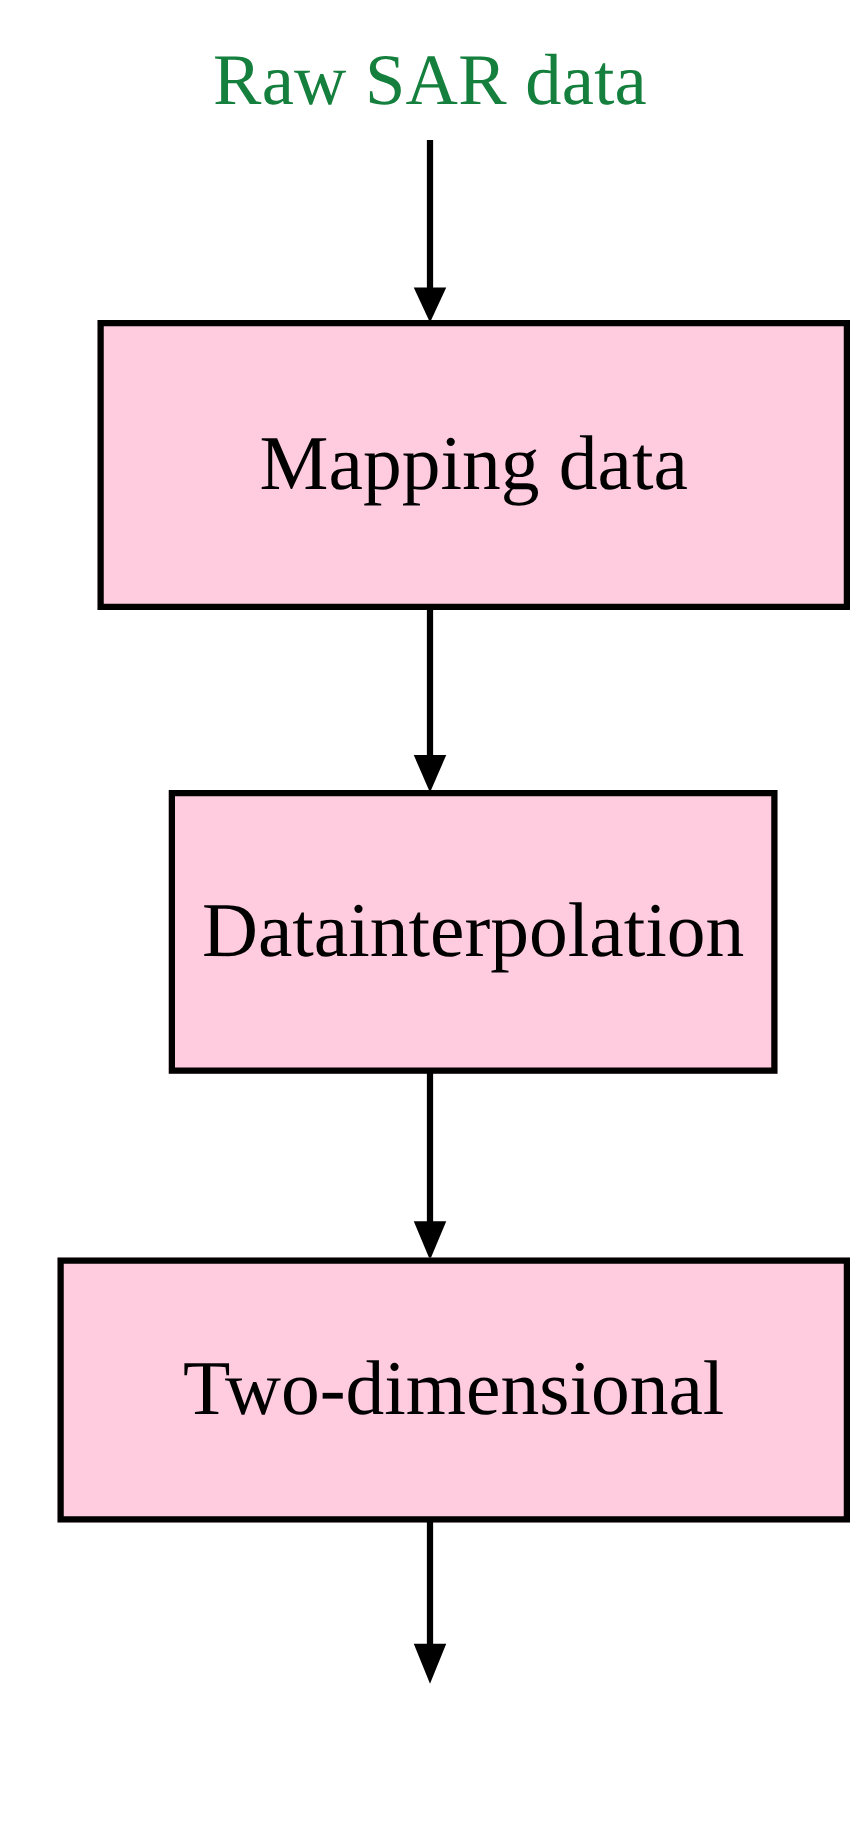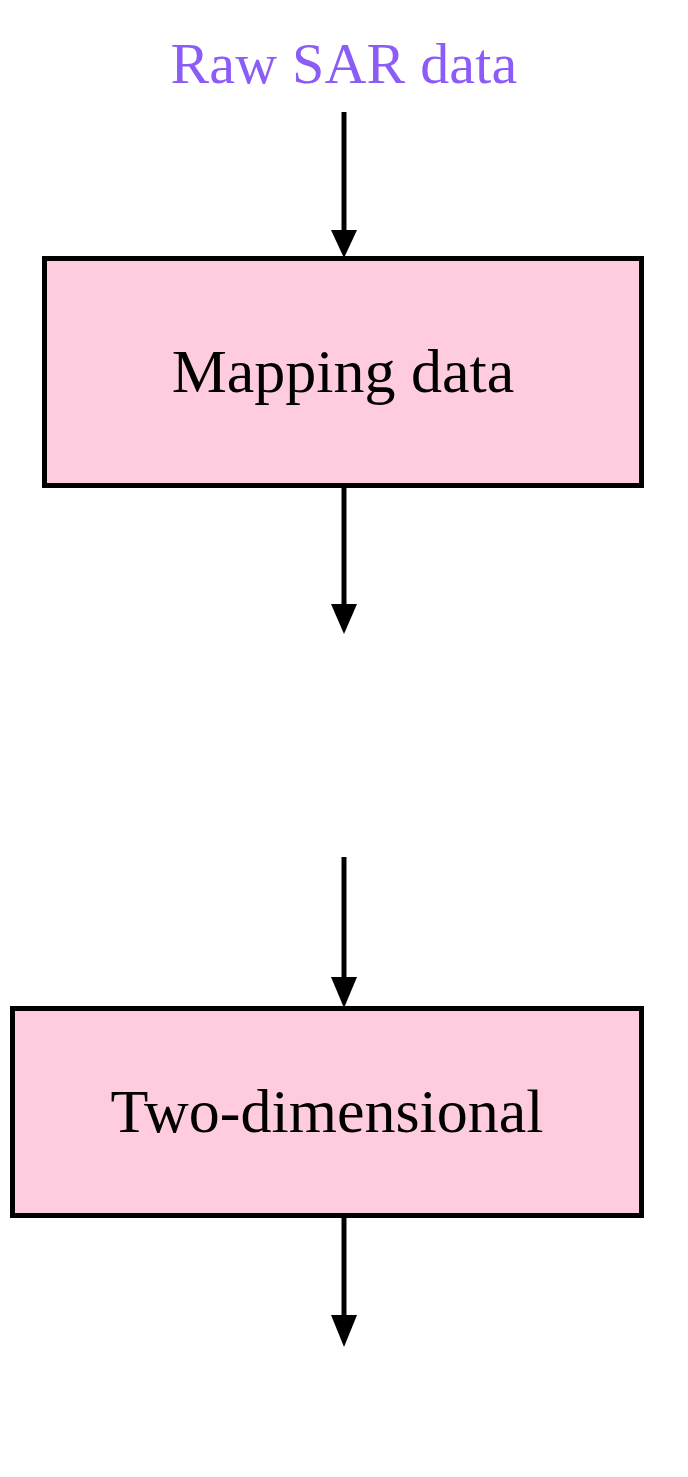--- a/index.html
+++ b/index.html
@@ -23,37 +23,38 @@
 
   
   .terminal-label {
     position: absolute;
     left: 0;
     width: 688px;
     text-align: center;
     font-size: 58px;
     line-height: 1;
     letter-spacing: 0.2px;
-    color: #8b5cf6;
+    color: #15803d;
     white-space: nowrap;
   }
   #label-raw-sar   { top: 35px; }
   #label-compressed{ top: 1385px; }
 
   
   .process-box {
     position: absolute;
     box-sizing: border-box;
     background: #ffccdf;
     border: 5px solid #000000;
     display: flex;
     flex-direction: row;
     align-items: center;
     justify-content: center;
     text-align: center;
+    margin-left: 36px;
   }
   .process-box .line {
     display: block;
     font-size: 62px;
     line-height: 1.07;
     white-space: nowrap;
     color: #000000;
   }
 
   #box-mapping {
@@ -103,20 +104,24 @@
     <span class="line">Mapping data</span>
   </div>
 
   <div class="connector" id="arrow-2">
     <svg viewBox="0 0 30 148" preserveAspectRatio="none">
       <line x1="15" y1="0" x2="15" y2="122" stroke="#000000" stroke-width="5"></line>
       <polygon points="2,118 28,118 15,148" fill="#000000"></polygon>
     </svg>
   </div>
 
+  <div class="process-box" id="box-interpolation">
+    <span class="line">Data</span>
+    <span class="line">interpolation</span>
+  </div>
 
   <div class="connector" id="arrow-3">
     <svg viewBox="0 0 30 151" preserveAspectRatio="none">
       <line x1="15" y1="0" x2="15" y2="124" stroke="#000000" stroke-width="5"></line>
       <polygon points="2,120 28,120 15,151" fill="#000000"></polygon>
     </svg>
   </div>
 
   <div class="process-box" id="box-ifft">
     <span class="line">Two-dimensional</span>

